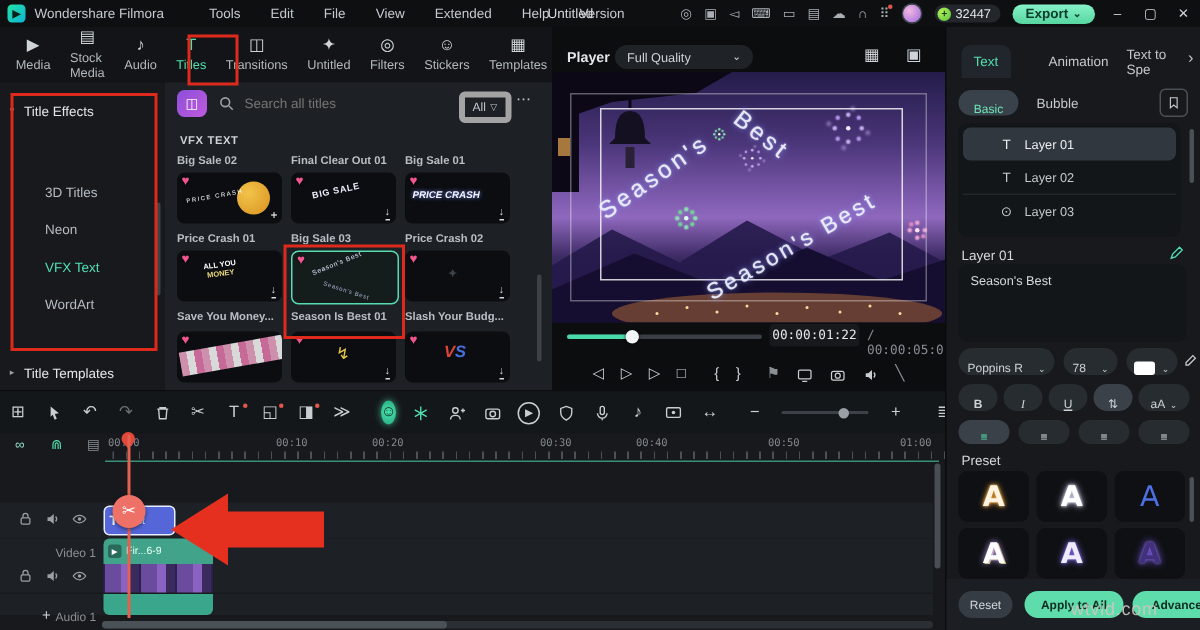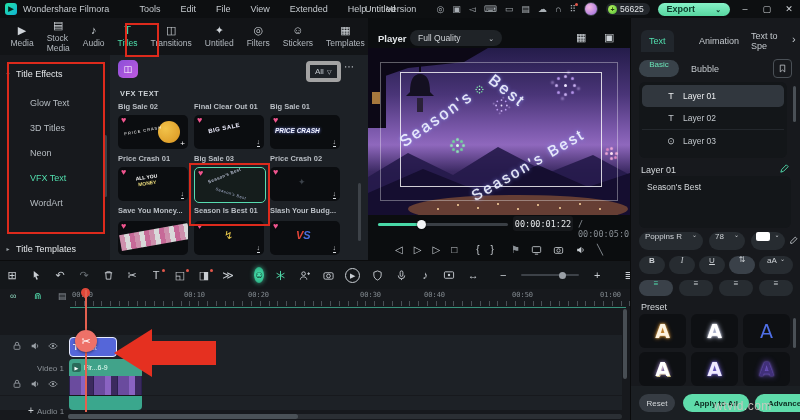--- a/index.html
+++ b/index.html
@@ -16,21 +16,21 @@
   .appname{margin-right:20px;white-space:nowrap;}
   .menu-item{padding:0 10px;white-space:nowrap;}
   .tb-right{position:absolute;right:4px;top:0;height:18px;display:flex;align-items:center;gap:8px;}
   .tb-ic{font-size:9px;color:#a9afb5;position:relative;}
   .tb-dot::after{content:"";position:absolute;right:-2px;top:-2px;width:3px;height:3px;border-radius:50%;background:#e2574b;}
   .avatar{width:12px;height:12px;border-radius:50%;background:radial-gradient(circle at 35% 35%,#f3b7e0,#9a6ae0);border:1px solid #3a3f45;}
   .coin-pill{height:12px;border-radius:7px;background:#23272c;display:flex;align-items:center;gap:3px;padding:0 6px 0 2px;}
   .coin{width:9px;height:9px;border-radius:50%;background:radial-gradient(circle at 35% 35%,#b7f05c,#4fbf3a);
         color:#1d3a0d;font-size:7px;display:flex;align-items:center;justify-content:center;font-weight:bold;}
   .export-btn{height:13px;border-radius:8px;background:linear-gradient(180deg,#86f2c8,#57d6a0);color:#0b3b2a;
-              font-weight:bold;font-size:9px;display:flex;align-items:center;gap:20px;padding:0 9px;}
+              font-weight:bold;font-size:9px;display:flex;align-items:center;gap:3px;padding:0 9px;}
   .winbtn{font-size:9px;color:#cfd3d7;width:14px;text-align:center;}
   
   .ribbon{position:absolute;left:0;top:18px;width:368px;height:37px;background:#121417;display:flex;align-items:center;padding-left:4px;box-sizing:border-box;}
   .rtab{display:flex;flex-direction:column;align-items:center;gap:2px;padding:0 6.5px;font-size:8.5px;color:#b3b9bf;}
   .rtab .ric{font-size:11px;color:#cfd4d9;}
   .rtab.active,.rtab.active .ric{color:#4ee0ac;}
   
   .sidebar{position:absolute;left:0;top:55px;width:110px;height:205px;background:#17191d;font-size:9px;}
   .side-row{position:absolute;left:0;width:110px;height:16px;display:flex;align-items:center;color:#b6bcc2;}
   .side-head{color:#e3e6e9;}
@@ -76,21 +76,21 @@
   .scrub-knob{position:absolute;top:-3px;width:9px;height:9px;border-radius:50%;background:#f2f4f6;box-shadow:0 0 2px #000;}
   .time-pill{position:absolute;left:145px;top:198px;width:60px;height:15px;border-radius:3px;background:#17191c;
              display:flex;align-items:center;justify-content:center;font-size:8.5px;color:#e6e9eb;font-family:"DejaVu Sans Mono",monospace;}
   .time-dur{position:absolute;left:210px;top:201px;font-size:8.5px;color:#878d93;font-family:"DejaVu Sans Mono",monospace;}
   .pv-controls{position:absolute;left:0;top:222px;width:262px;height:20px;display:flex;align-items:center;justify-content:center;gap:11px;color:#c9ced3;}
   .pv-controls .g{font-size:10px;}
   
   .rpanel{position:absolute;left:630px;top:18px;width:170px;height:402px;background:#17191d;border-left:1px solid #0a0b0c;box-sizing:border-box;}
   .rtab2{position:absolute;top:12px;height:22px;display:flex;align-items:center;font-size:9px;color:#c3c8cd;padding:0 8px;border-radius:6px 6px 0 0;}
   .rtab2.active{color:#52dfae;background:#21262c;}
-  .pill{border-radius:9px;background:#272c31;display:flex;align-items:flex-start;justify-content:center;font-size:8px;color:#cfd3d7;box-sizing:border-box;}
+  .pill{border-radius:9px;background:#272c31;display:flex;align-items:flex-end;justify-content:center;font-size:8px;color:#cfd3d7;box-sizing:border-box;}
   .basic-pill{position:absolute;left:8px;top:42px;width:40px;height:17px;background:#39424a;color:#6ce4b8;}
   .bubble{position:absolute;left:60px;top:46px;font-size:9px;color:#c3c8cd;}
   .bookmark-box{position:absolute;left:142px;top:41px;width:17px;height:17px;border:1px solid #4a5056;border-radius:4px;display:flex;align-items:center;justify-content:center;}
   .layers-box{position:absolute;left:8px;top:64px;width:148px;height:76px;background:#131619;border-radius:6px;padding:3px;box-sizing:border-box;}
   .layer-row{position:relative;height:22px;display:flex;align-items:center;gap:7px;padding-left:24px;font-size:8.5px;color:#c3c8cd;border-bottom:1px solid #23272c;}
   .layer-row:last-child{border-bottom:none;}
   .layer-row.selected{background:#31373e;border-radius:5px;color:#eceef0;border-bottom:none;}
   .layer-ic{font-size:9px;width:10px;text-align:center;}
   .rp-scroll{position:absolute;left:162px;top:68px;width:3px;height:36px;border-radius:2px;background:#4a5056;}
   .layer-sec{position:absolute;left:10px;top:147px;font-size:9px;color:#d4d8db;}
@@ -171,21 +171,21 @@
       <i class="g tb-ic">◅</i>
       <i class="g tb-ic">⌨</i>
       <i class="g tb-ic">▭</i>
       <i class="g tb-ic">▤</i>
       <i class="g tb-ic">☁</i>
       <i class="g tb-ic">∩</i>
       <i class="g tb-ic tb-dot">⠿</i>
       <span class="avatar"></span>
       <span class="coin-pill">
         <span class="coin">+</span>
-        <span style="font-size:8.5px;color:#e3e6e9;">56625</span>
+        <span style="font-size:8.5px;color:#e3e6e9;">32447</span>
       </span>
       <span class="export-btn">
         <span>Export</span>
         <i class="g" style="font-size:7px;">⌄</i>
       </span>
       <i class="g winbtn">–</i>
       <i class="g winbtn">▢</i>
       <i class="g winbtn">✕</i>
     </div>
   </div>
@@ -227,23 +227,20 @@
       <i class="g ric">▦</i>
       <span>Templates</span>
       </div>
   </div>
 
   <div class="sidebar">
     <div class="side-row side-head" style="top:11px;">
       <i class="g side-tri">▾</i>
       <span>Title Effects</span>
       </div>
-    <div class="side-row side-item" style="top:40px;">
-        <span>Glow Text</span>
-      </div>
     <div class="side-row side-item" style="top:65px;">
         <span>3D Titles</span>
       </div>
     <div class="side-row side-item" style="top:90px;">
         <span>Neon</span>
       </div>
     <div class="side-row side-item active" style="top:115px;">
         <span>VFX Text</span>
       </div>
     <div class="side-row side-item" style="top:140px;">
@@ -253,20 +250,27 @@
       <i class="g side-tri">▸</i>
       <span>Title Templates</span>
       </div>
     <div class="side-scroll"></div>
   </div>
 
   <div class="library">
     <div class="lib-app">
         <i class="g">◫</i>
       </div>
+    <div class="lib-search">
+      <svg width="10" height="10" viewBox="0 0 12 12">
+          <circle cx="5" cy="5" r="3.5" fill="none" stroke="#9aa0a6" stroke-width="1.3"></circle>
+          <line x1="8" y1="8" x2="11" y2="11" stroke="#9aa0a6" stroke-width="1.3"></line>
+        </svg>
+      <input placeholder="Search all titles" style="">
+    </div>
     <div class="all-pill">
       <span>All</span>
       <i class="g" style="font-size:6px;">▽</i>
     </div>
     <i class="g lib-more">⋯</i>
     <div class="lib-section">VFX TEXT</div>
 
     <span class="card-label col0" style="top:47px;">Big Sale 02</span>
     <span class="card-label col1" style="top:47px;">Final Clear Out 01</span>
     <span class="card-label col2" style="top:47px;">Big Sale 01</span>

